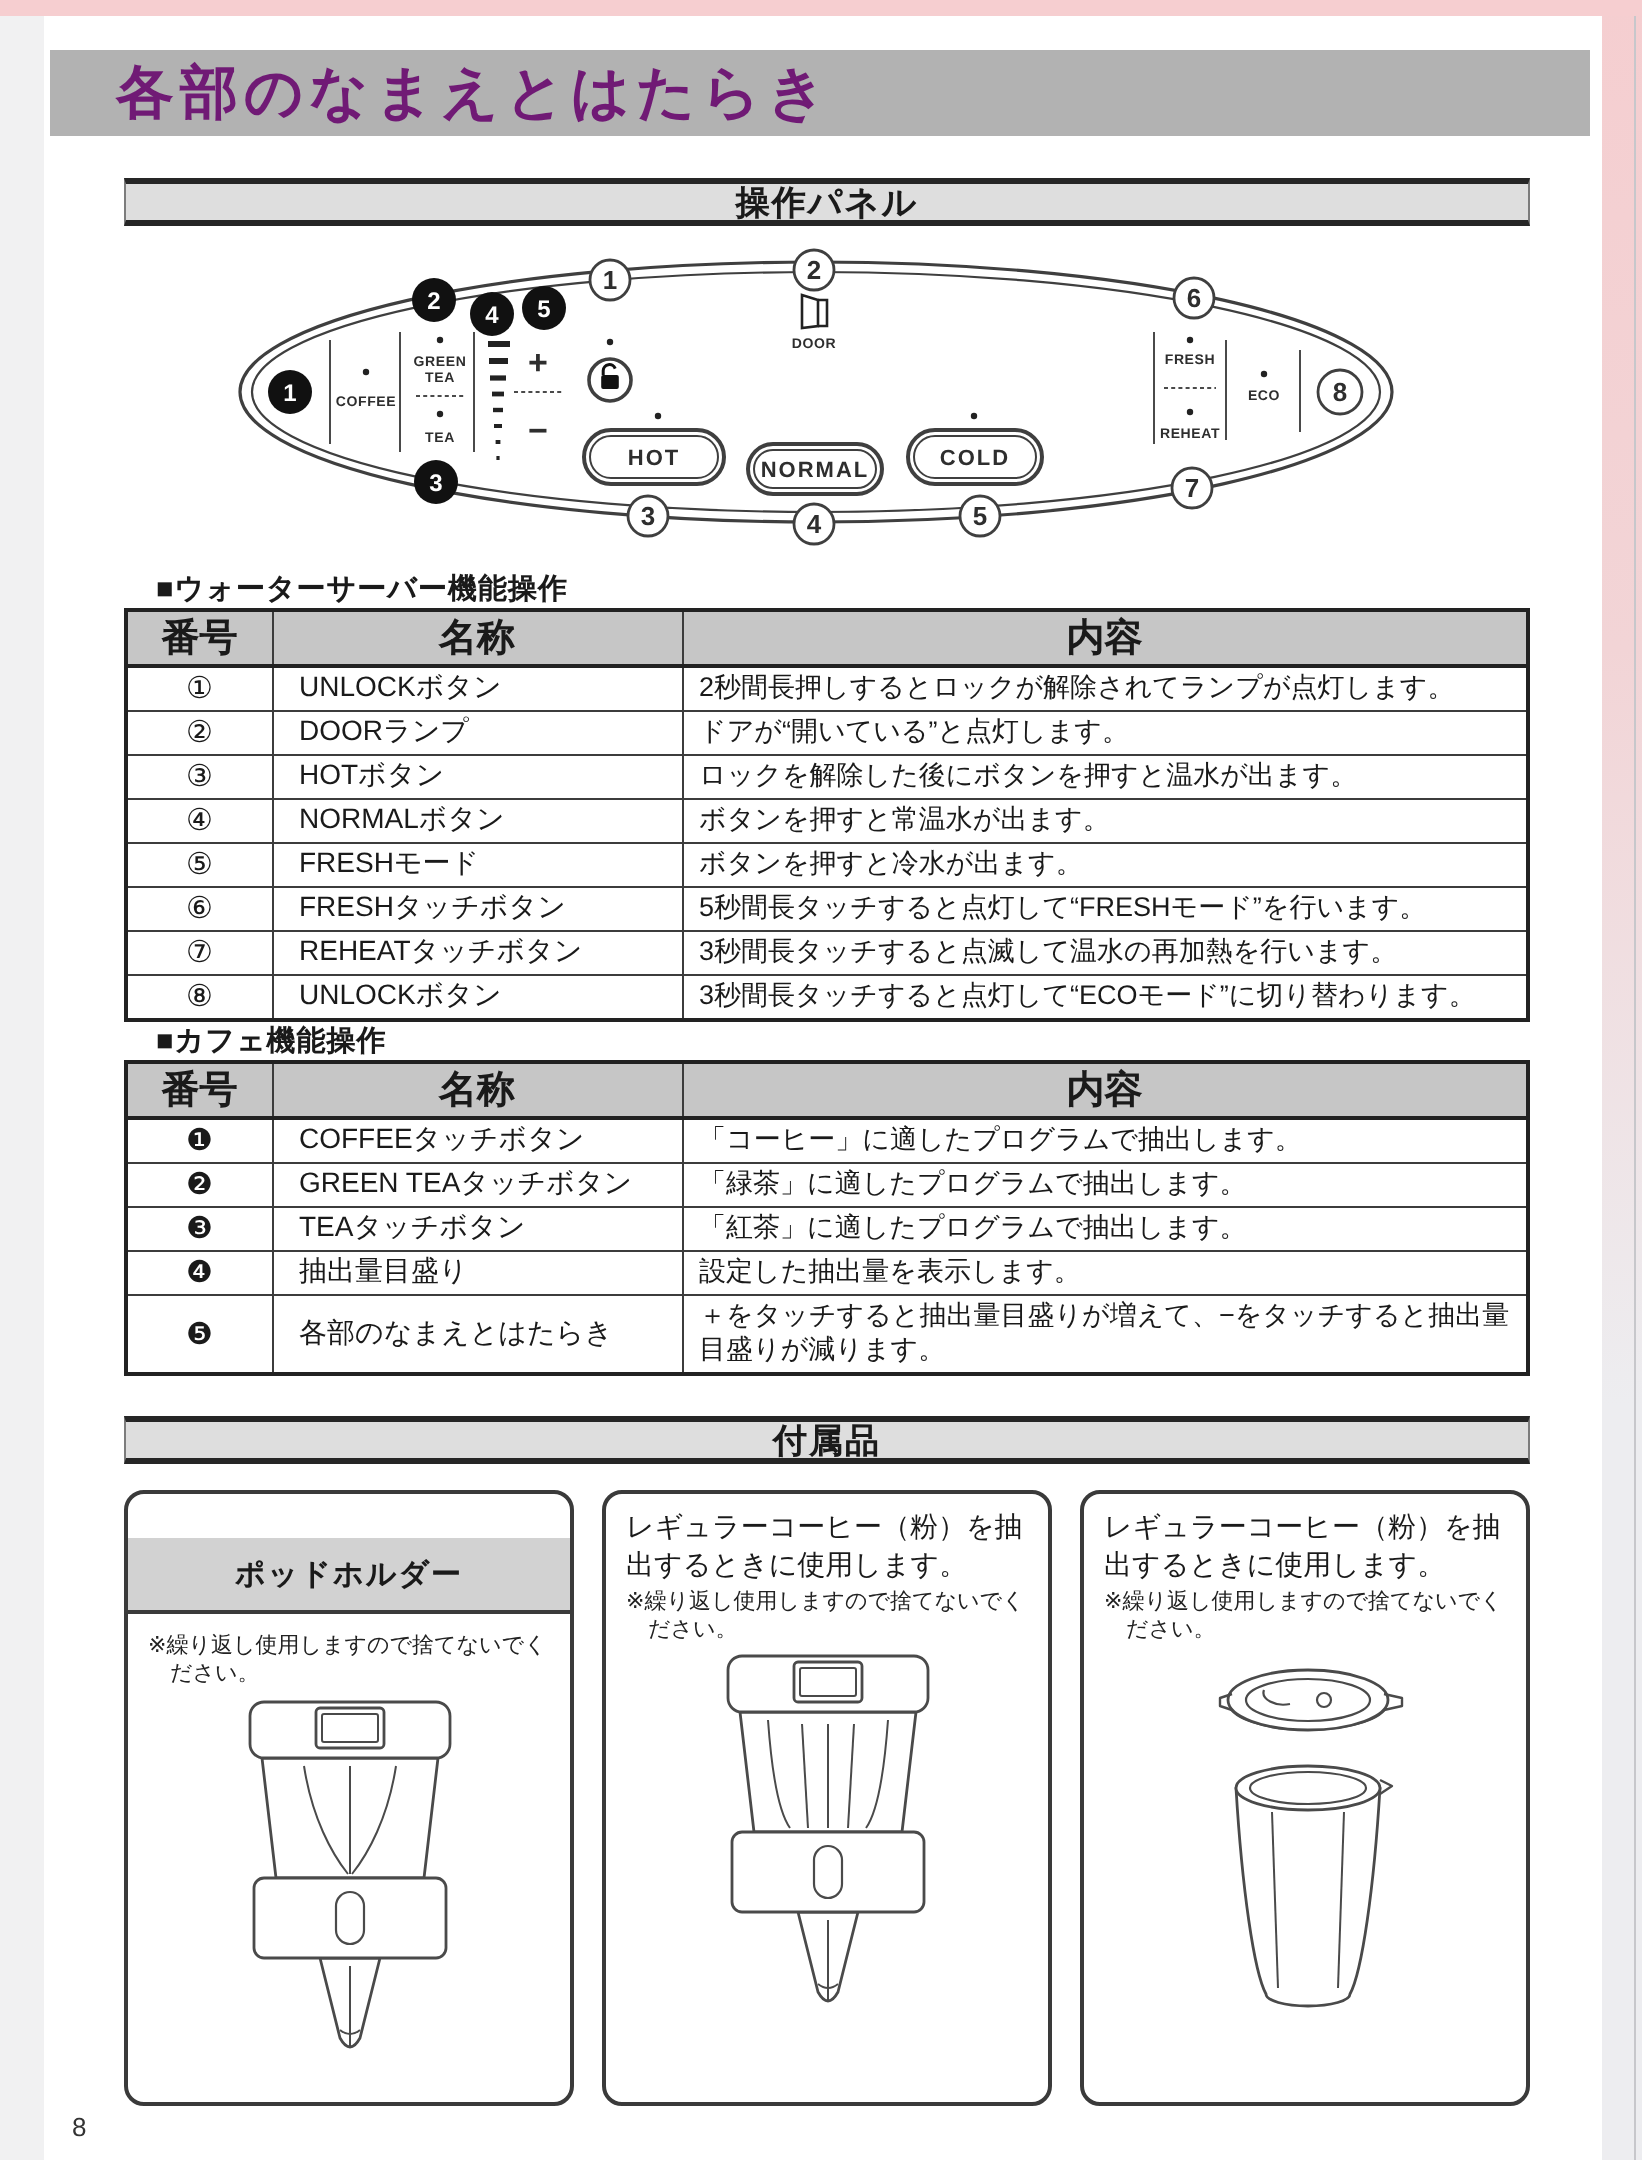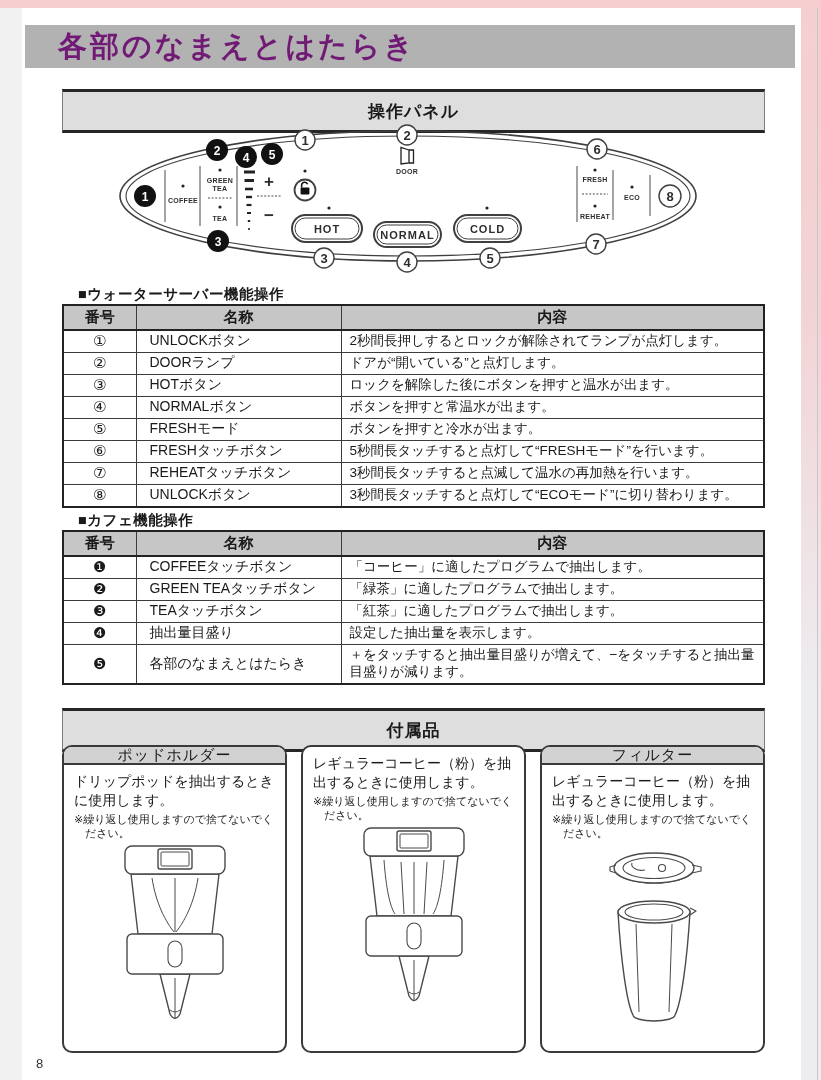--- a/index.html
+++ b/index.html
@@ -14,21 +14,21 @@
   .edge-left  { position:absolute; left:0; top:8px; width:22px; height:1072px; background:#f1f1f2; }
   .edge-top   { position:absolute; left:0; top:0; width:821px; height:8px; background:#f6ced0; }
   .edge-right { position:absolute; right:0; top:0; width:20px; height:1080px;
                 background:linear-gradient(180deg,#f5ced0 0%,#f2d4d6 30%,#ededf0 65%,#ededf0 100%); }
   .edge-right::after { content:""; position:absolute; right:3px; top:0; width:1px; height:100%; background:#c7c7cb; }
 
   .title-bar { position:absolute; left:25px; top:25px; width:770px; height:43px; background:#b2b2b2;
                display:flex; align-items:center; }
   .title-bar h1 { font-size:29px; font-weight:bold; letter-spacing:3px; padding-left:33px; color:#701a75; }
 
-  .bar { position:absolute; left:62px; width:703px; height:44px; background:#dedede;
+  .bar { position:absolute; left:62px; width:703px; height:24px; background:#dedede;
          border:1px solid #7c7c7c; border-top:3px solid #262626; border-bottom:3px solid #262626;
          display:flex; align-items:center; justify-content:center; }
   .bar span { font-size:17px; font-weight:bold; letter-spacing:1px; }
   #bar-panel { top:89px; }
   #bar-acc   { top:708px; }
 
   .panel-svg { position:absolute; left:112px; top:124px; }
   .pnl-sm  { font-size:7px;  font-weight:600; fill:#2e2e2e; letter-spacing:.3px; }
   .pnl-btn { font-size:11px; font-weight:600; fill:#2e2e2e; letter-spacing:1px; }
   .pnl-pm  { font-size:17px; font-weight:600; fill:#2e2e2e; }
@@ -38,34 +38,34 @@
 
   .tbl-label { position:absolute; left:58px; font-size:14.5px; font-weight:bold; letter-spacing:.5px;margin-left:20px; }
   #water-label { top:285px; }
   #cafe-label  { top:511px; }
 
   table { border-collapse:collapse; position:absolute; left:62px; width:703px; background:#fff;
           border:2px solid #222; table-layout:fixed; }
   #water-table { top:304px; }
   #cafe-table  { top:530px; }
   th, td { border:1px solid #3c3c3c; }
-  th { background:#c6c6c6; font-size:15px; font-weight:bold; height:25px; border-bottom:2px solid #222; }
+  th { background:#c6c6c6; font-size:19px; font-weight:bold; height:25px; border-bottom:2px solid #222; }
   td { font-size:14px; height:22px; vertical-align:middle; }
   col.c-num  { width:73px; }
   col.c-name { width:205px; }
   td.c-num  { text-align:center; font-size:15px; }
   td.c-name { padding-left:13px;margin-left:34px; }
   td.c-desc { padding:2px 8px; font-size:13.5px; line-height:1.25;margin-left:48px; }
 
   .acc-card { position:absolute; top:745px; width:225px; height:308px; border:2px solid #3a3a3a;
               border-radius:10px; background:#fff; overflow:hidden; }
   #acc-0 { left:62px; } #acc-1 { left:301px; } #acc-2 { left:540px; }
-  .acc-title { height:18px; background:#d2d2d2; border-bottom:2px solid #3a3a3a;
+  .acc-title { height:38px; background:#d2d2d2; border-bottom:2px solid #3a3a3a;
                display:flex; align-items:center; justify-content:center;
-               font-size:15px; font-weight:normal; letter-spacing:1px; }
+               font-size:15px; font-weight:bold; letter-spacing:1px;margin-top:22px; }
   .acc-body { padding:7px 8px 0 10px; }
   .acc-desc { font-size:14px; line-height:1.35; }
   .acc-note { font-size:11px; line-height:1.3; margin-top:2px; text-indent:-1em; padding-left:1em; color:#222; }
   .acc-art  { display:flex; justify-content:center; margin-top:2px; }
 
   .page-num { position:absolute; left:36px; top:1056px; font-size:13px; color:#333; }
 </style>
 </head>
 <body>
 
@@ -335,21 +335,20 @@
     </tbody>
 </table>
 
 <div class="bar" id="bar-acc">
   <span>付属品</span>
 </div>
 
 <div class="acc-card" id="acc-0">
   <div class="acc-title">ポッドホルダー</div>
   <div class="acc-body">
-    <div class="acc-desc">ドリップポッドを抽出するときに使用します。</div>
     <div class="acc-note">※繰り返し使用しますので捨てないでください。</div>
   </div>
   <div class="acc-art">
     <svg width="150" height="186" viewBox="0 0 150 186" fill="#fff" stroke="#4a4a4a" stroke-width="1.4" stroke-linejoin="round">
       <path d="M31,32 L38,92 L112,92 L119,32 Z"></path>
       <path d="M52,36 C56,62 66,80 74,90" fill="none" stroke-width="1"></path>
       <path d="M98,36 C94,62 84,80 76,90" fill="none" stroke-width="1"></path>
       <line x1="75" y1="36" x2="75" y2="90" stroke-width="1"></line>
       <path d="M60,132 L70,172 Q75,181 80,172 L90,132 Z"></path>
       <line x1="75" y1="136" x2="75" y2="176" stroke-width="1"></line>
@@ -382,21 +381,20 @@
       <rect x="27" y="92" width="96" height="40" rx="5"></rect>
       <rect x="68" y="99" width="14" height="26" rx="7" fill="none" stroke-width="1.1"></rect>
       <rect x="25" y="4" width="100" height="28" rx="7"></rect>
       <rect x="58" y="7" width="34" height="20" rx="2"></rect>
       <rect x="61" y="10" width="28" height="14" rx="1" fill="none" stroke-width="1"></rect>
     </svg>
   </div>
 </div>
 
 <div class="acc-card" id="acc-2">
-  <div class="acc-title">フィルター</div>
   <div class="acc-body">
     <div class="acc-desc">レギュラーコーヒー（粉）を抽出するときに使用します。</div>
     <div class="acc-note">※繰り返し使用しますので捨てないでください。</div>
   </div>
   <div class="acc-art">
     <svg width="150" height="186" viewBox="0 0 150 186" fill="#fff" stroke="#4a4a4a" stroke-width="1.4" stroke-linejoin="round">
 
       <g>
         <path d="M37,30 a40,14 0 0 0 78,0" fill="none" stroke-width="1.2"></path>
         <ellipse cx="76" cy="26" rx="40" ry="15"></ellipse>

